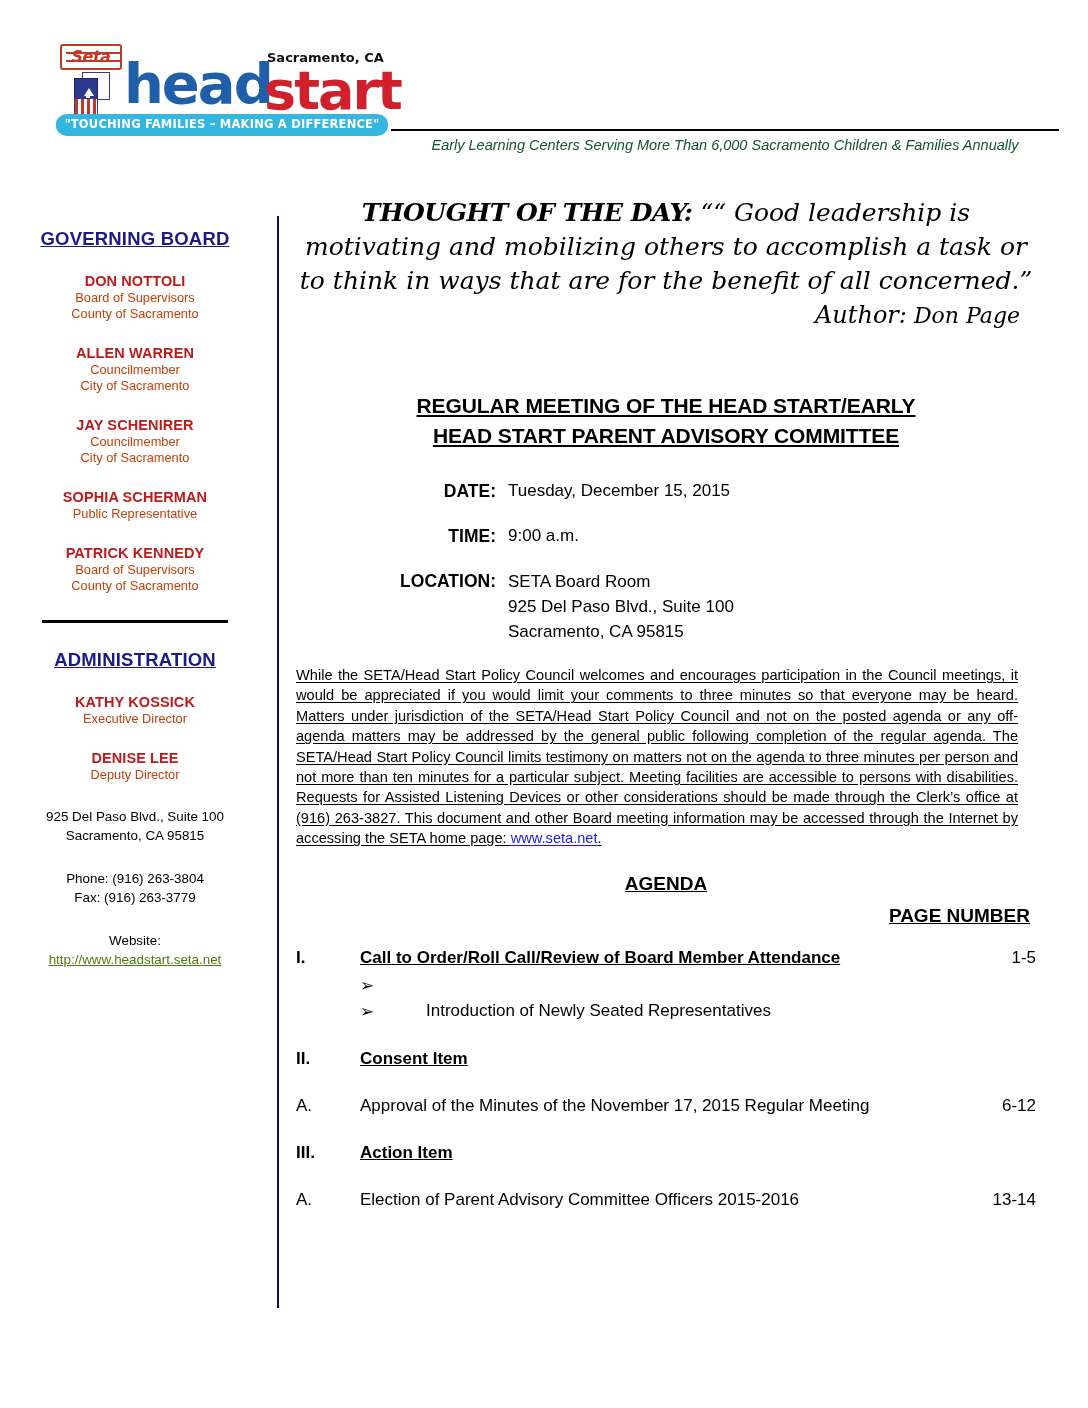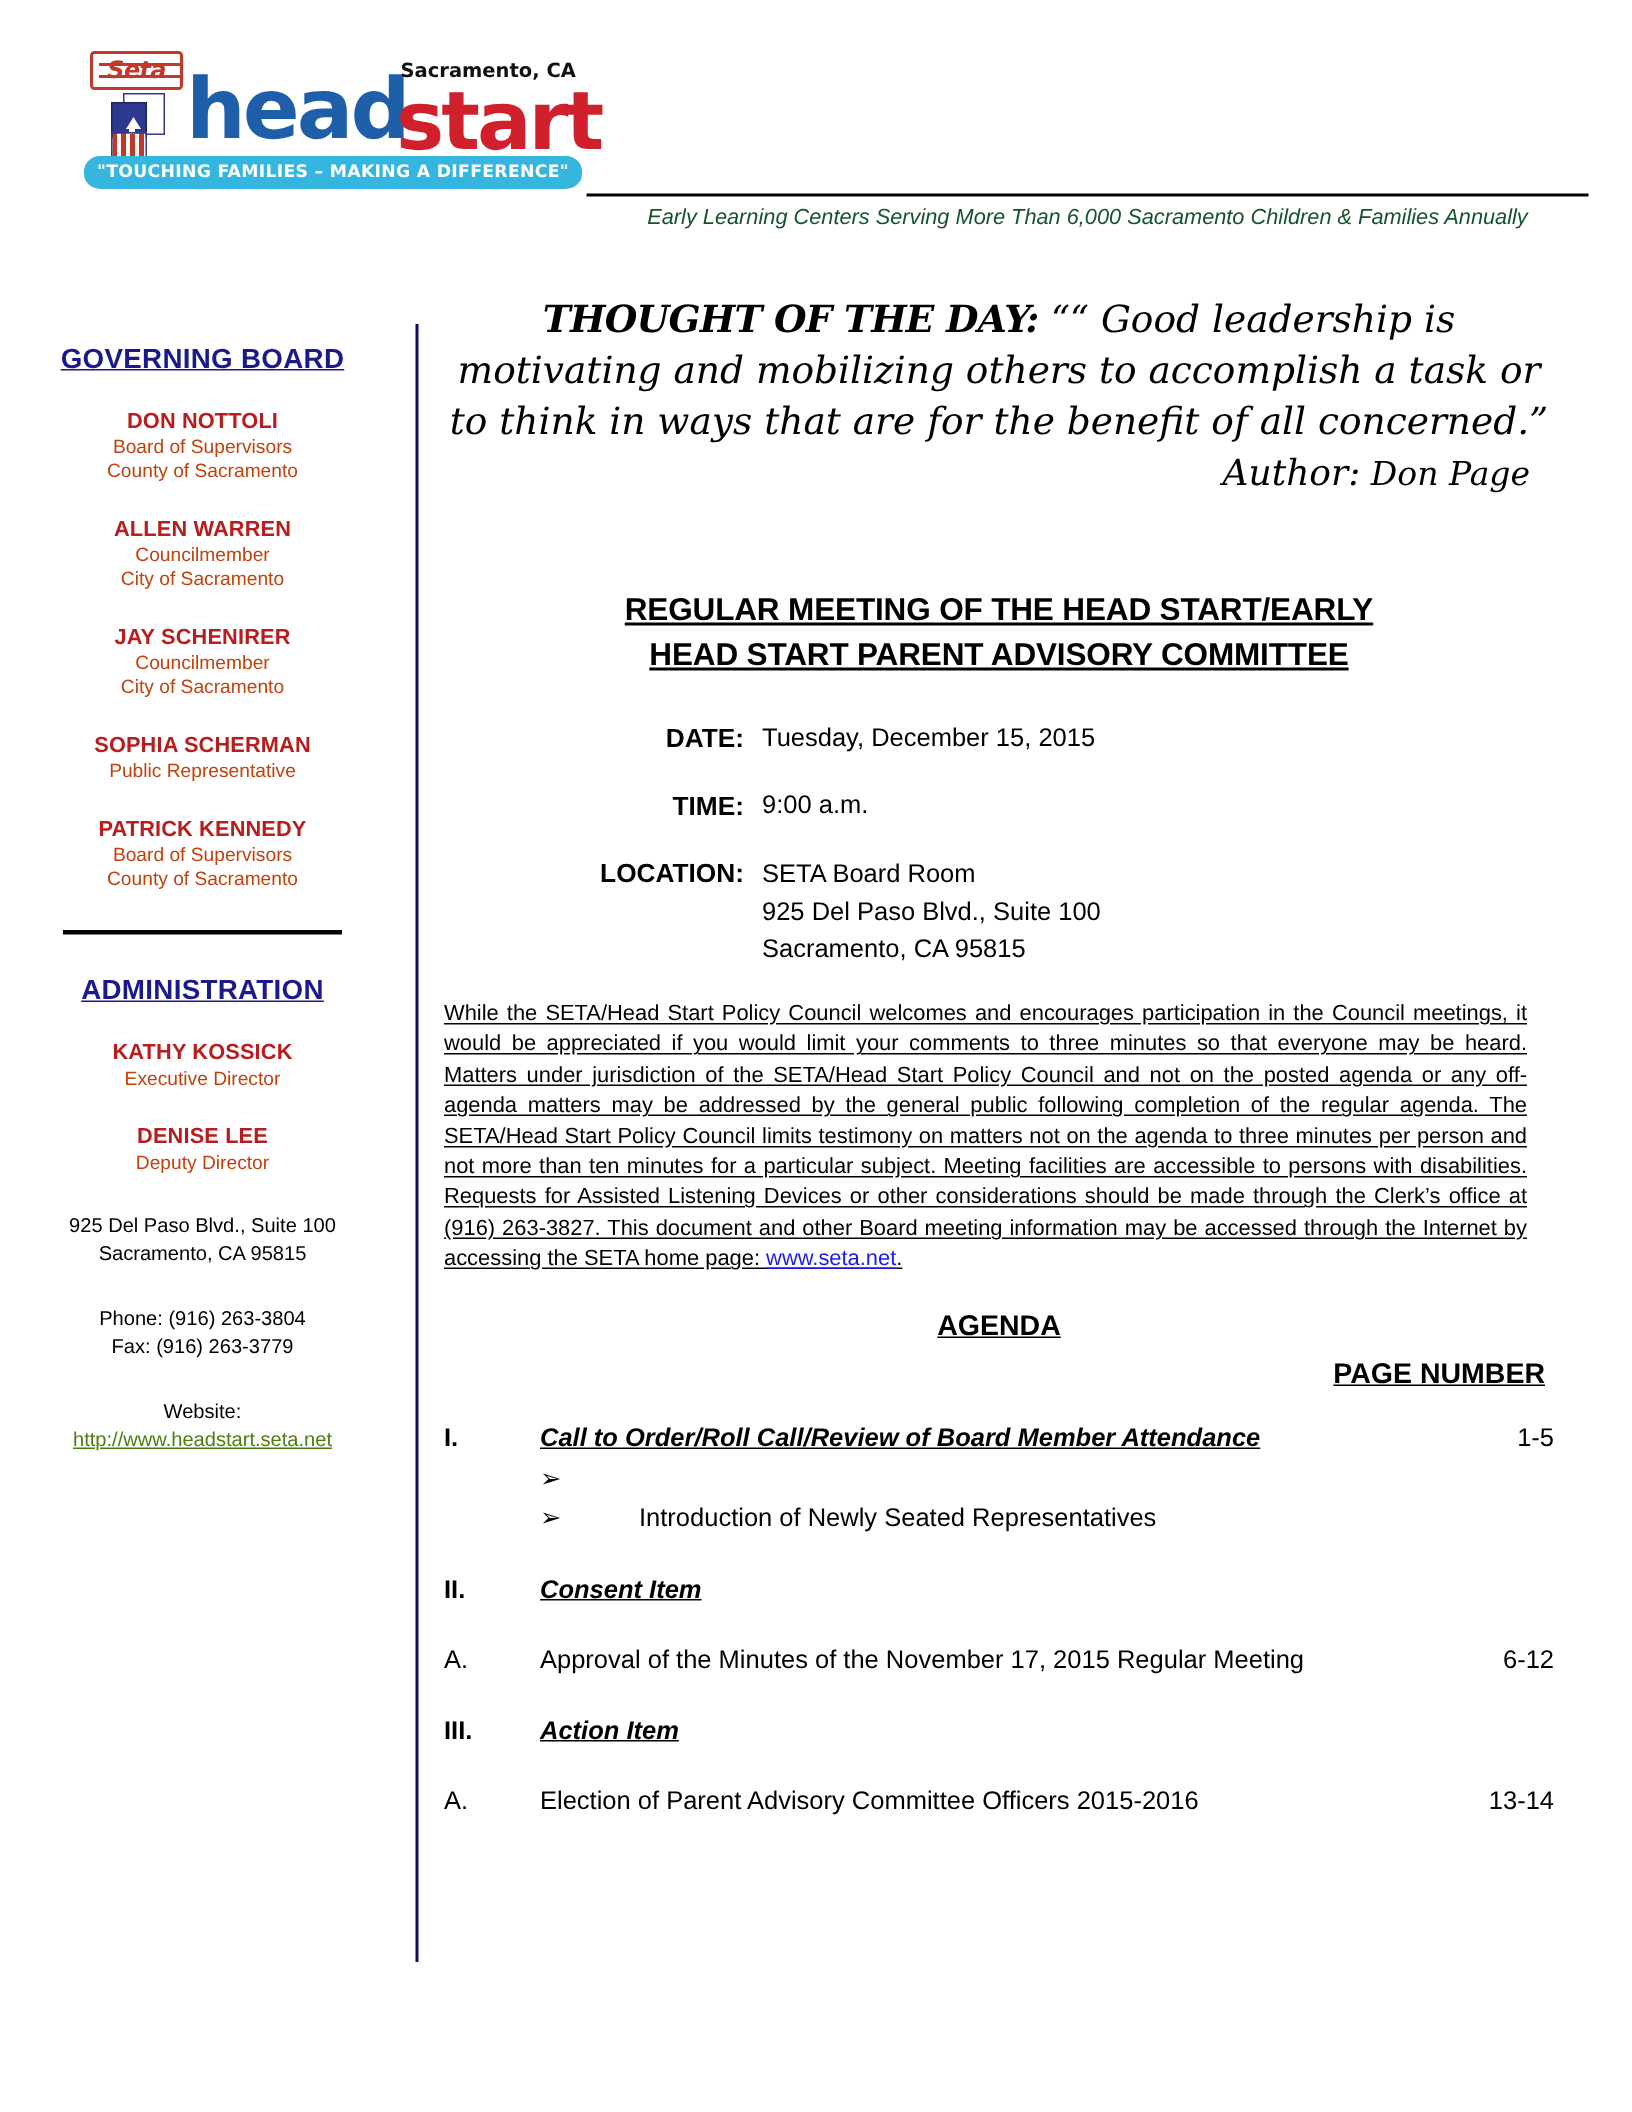--- a/index.html
+++ b/index.html
@@ -19,21 +19,21 @@
   
   .header {
     position: absolute;
     top: 0; left: 0;
     width: 1088px;
     height: 170px;
   }
   .logo-block {
     position: absolute;
     left: 52px;
-    top: 28px;
+    top: 38px;
     width: 340px;
     height: 85px;
     text-decoration: underline;
   }
   .seta-mark {
     position: absolute;
     left: 8px;
     top: 6px;
     width: 62px;
     height: 26px;
@@ -367,21 +367,21 @@
     line-height: 25px;
   }
   .ag-num.plain { font-weight: normal; }
   .ag-text {
     flex: 1 1 auto;
     font-size: 17px;
     line-height: 25px;
     padding-right: 10px;
   }
   .ag-text.bold { font-weight: bold; }
-  .ag-text.bold .u { text-decoration: underline; font-style: italic; }
+  .ag-text.bold .u { text-decoration: underline; }
   .ag-page {
     flex: 0 0 74px;
     width: 74px;
     text-align: right;
     font-size: 17px;
     line-height: 25px;
   }
   .sub-list { margin-top: 2px; }
   .sub-row {
     display: flex;

